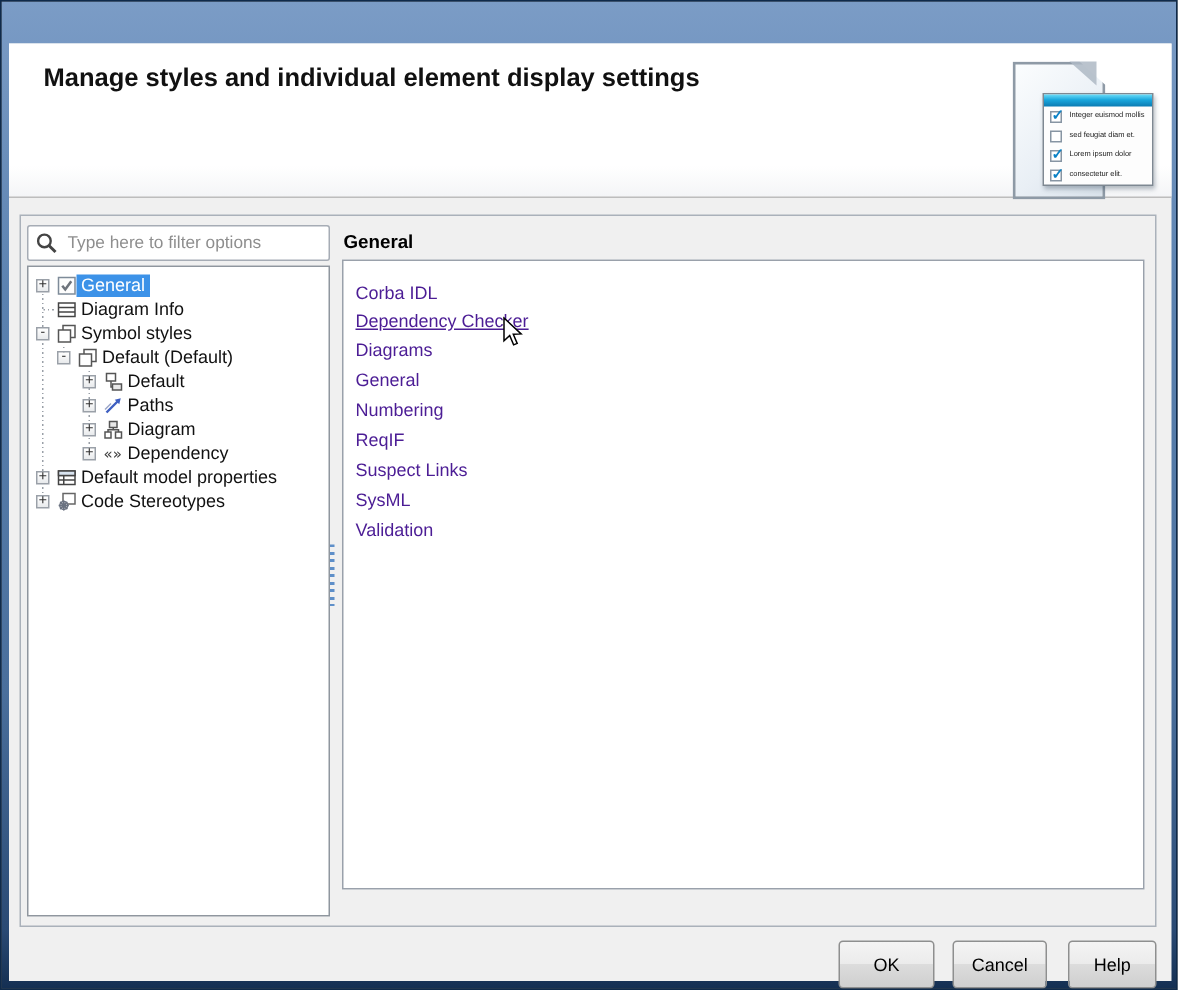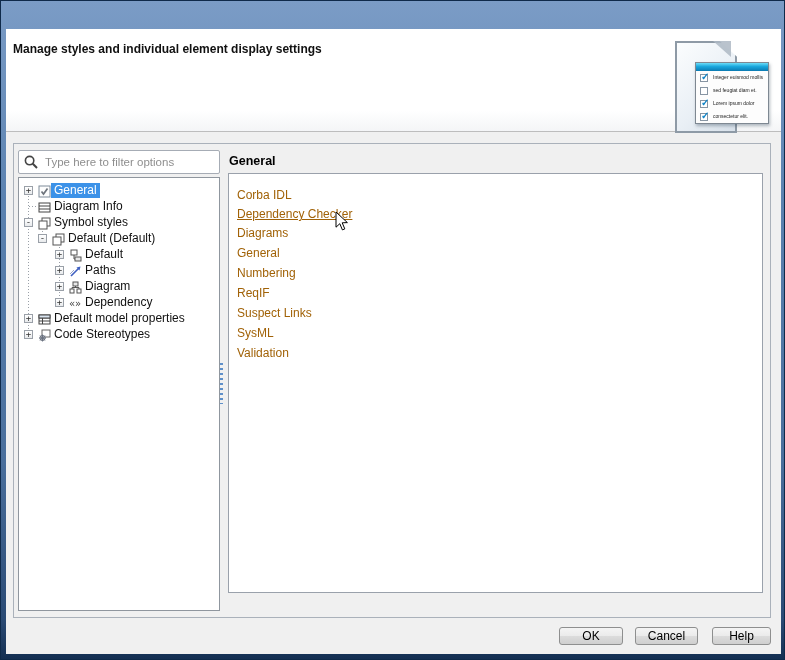--- a/index.html
+++ b/index.html
@@ -22,21 +22,21 @@
     background:linear-gradient(180deg,#e9a4a1 0%,#d4716f 18%,#c04a4c 45%,#aa3338 50%,#b04046 75%,#c2565c 100%);
     box-shadow:inset 0 1px 0 rgba(255,255,255,.45), 0 1px 2px rgba(0,0,0,.35);
     cursor:pointer;text-align:center;}
   .close-x{display:inline-block;margin-top:2px;font-size:11px;font-weight:bold;color:#fff;
     text-shadow:0 1px 2px rgba(60,0,0,.8);line-height:14px;}
   
   .content{position:absolute;left:5px;top:28px;width:775px;height:625px;background:#f0f0f0;}
   
   .header-band{position:absolute;left:5px;top:28px;width:775px;height:103px;box-sizing:border-box;
     background:linear-gradient(180deg,#ffffff 0%,#ffffff 80%,#f4f5f7 100%);border-bottom:1px solid #bdbdbd;}
-  .header-title{position:absolute;left:12px;top:41px;font-size:12px;font-weight:bold;color:#111;}
+  .header-title{position:absolute;left:28px;top:41px;font-size:17px;font-weight:bold;color:#111;}
   .header-desc{position:absolute;left:20px;top:64px;width:648px;font-size:11.3px;line-height:14px;color:#1a1a1a;}
   
   .illus-page{position:absolute;left:674px;top:40px;width:58px;height:88px;
     background:linear-gradient(135deg,#fbfdfe 0%,#e9eff5 60%,#d8e1ea 100%);
     border:2px solid #8e9aa6;clip-path:polygon(0 0,72% 0,100% 17%,100% 100%,0 100%);}
   .illus-fold{position:absolute;left:712px;top:40px;width:0;height:0;
     border-left:18px solid #aeb9c4;border-top:16px solid transparent;transform:rotate(180deg);opacity:.85;}
   .illus-list{position:absolute;left:694px;top:61px;width:74px;height:62px;box-sizing:border-box;
     background:#fdfdfd;border:1px solid #7e8892;box-shadow:1px 2px 3px rgba(40,60,80,.35);}
   .illus-list-header{position:absolute;left:0;top:0;width:100%;height:8px;
@@ -69,24 +69,24 @@
   .tlabel.selected{background:#3c92e8;color:#fff;}
   .rail{position:absolute;width:1px;background-image:repeating-linear-gradient(180deg,#9aa0a8 0 1px,transparent 1px 3px);}
   .stub{position:absolute;height:1px;background-image:repeating-linear-gradient(90deg,#9aa0a8 0 1px,transparent 1px 3px);}
   
   .splitter{position:absolute;left:219px;top:362px;width:3px;height:41px;cursor:col-resize;
     background-image:repeating-linear-gradient(180deg,#5e8fc9 0 2px,transparent 2px 5px);}
   
   .right-heading{position:absolute;left:228px;top:153px;font-size:12.5px;font-weight:bold;color:#000;}
   .right-panel{position:absolute;left:227px;top:172px;width:535px;height:420px;box-sizing:border-box;
     background:#fff;border:1px solid #9aa1ab;}
-  .plink{position:absolute;left:8px;font-size:12px;color:#a16207;white-space:nowrap;cursor:pointer;}
+  .plink{position:absolute;left:8px;font-size:12px;color:#4c1d95;white-space:nowrap;cursor:pointer;}
   .plink.hovered{text-decoration:underline;}
   
-  .btn{position:absolute;height:18px;box-sizing:border-box;border:1px solid #8e8f8f;border-radius:3px;
+  .btn{position:absolute;height:32px;box-sizing:border-box;border:1px solid #8e8f8f;border-radius:3px;
     background:linear-gradient(180deg,#f4f4f4 0%,#ebebeb 49%,#dcdcdc 50%,#cfcfcf 100%);
     font-family:"Liberation Sans",sans-serif;font-size:12px;color:#000;cursor:pointer;padding:0;}
   
   .mouse-cursor{position:absolute;left:334px;top:210px;pointer-events:none;}
 </style>
 </head>
 <body>
 
 <div class="window">
 

